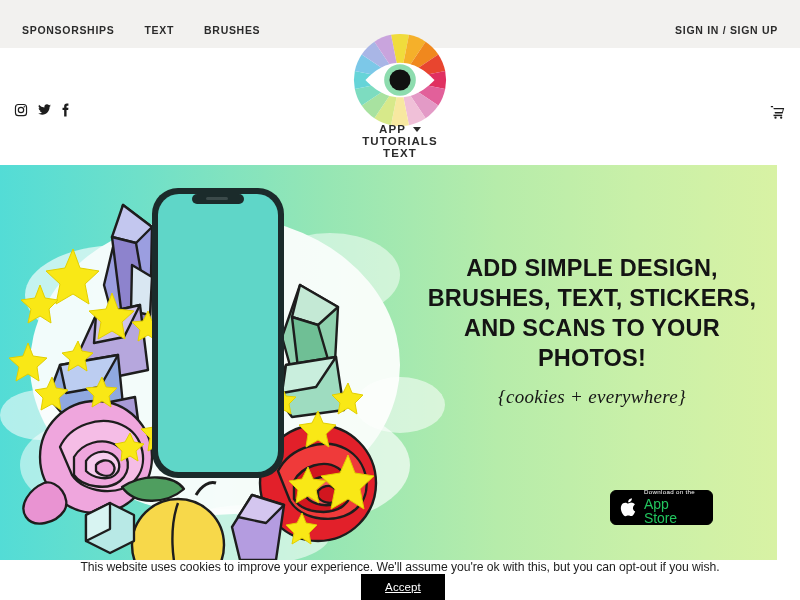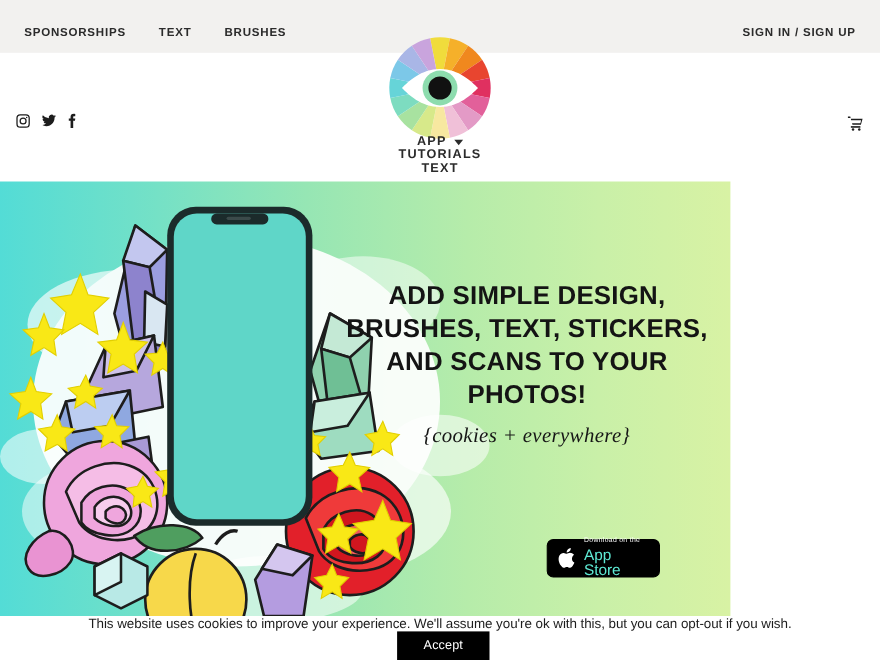--- a/index.html
+++ b/index.html
@@ -52,21 +52,21 @@
   }
   .nav-item{
     font-size:11.5px; font-weight:700; letter-spacing:1.1px;
     color:#2b2b2b; text-decoration:none; padding:0 33px;
     display:flex; align-items:center; gap:7px; cursor:pointer; white-space:nowrap;
   }
   .caret{ width:0;height:0;border-left:4px solid transparent;border-right:4px solid transparent;border-top:5px solid #2b2b2b; display:inline-block; }
 
   
   .hero{
-    position:absolute; top:165px; left:0; width:664px; height:395px;
+    position:absolute; top:165px; left:0; width:777px; height:395px;
     background:linear-gradient(90deg,#53dcd6 0%, #6fe0c9 18%, #96e6b4 42%, #b6ecaa 64%, #c9f0a8 82%, #d8f2a4 100%);
     overflow:hidden;
   }
   .hero-art{ position:absolute; left:0; top:0; width:470px; height:395px; }
   .hero-copy{
     position:absolute; right:20px; top:88px; width:330px; text-align:center;
   }
   .headline{
     font-size:23.5px; font-weight:800; letter-spacing:.2px;
     line-height:1.28; color:#141414; text-transform:uppercase;
@@ -76,34 +76,34 @@
     font-style:italic; font-size:19px; color:#161616; letter-spacing:.3px;
   }
   .appstore{
     position:absolute; right:64px; top:325px;
     width:103px; height:35px; background:#000; border-radius:6px;
     display:flex; align-items:center; gap:6px; padding:0 9px; cursor:pointer;
     border:1px solid #000;
   }
   .as-text{ line-height:1.05; }
   .as-small{ color:#fff; font-size:6.2px; letter-spacing:.3px; display:block; }
-  .as-big{ color:#5eead4; font-size:14px; font-weight:500; letter-spacing:-.1px; display:block; margin-top:1px; }
+  .as-big{ color:#22c55e; font-size:14px; font-weight:500; letter-spacing:-.1px; display:block; margin-top:1px; }
 
   
   .cookiebar{
     position:absolute; left:0; bottom:0; width:800px; height:40px;
     background:#ffffff; display:flex; align-items:center; padding:0 20px;
     z-index:20;
     flex-direction:column;
   }
   .cookietext{ font-size:12.2px; color:#1d1d1d; letter-spacing:-.05px; }
   .cookie-accept{
     margin-left:6px; background:#000; color:#fff; border:none;
     font-family:"Liberation Sans", sans-serif;
-    font-size:11.5px; padding:7px 24px; cursor:pointer; letter-spacing:.1px;
+    font-size:11.5px; padding:7px 24px; cursor:pointer; letter-spacing:.1px;text-decoration:underline;
   }
   .cookie-more{
     margin-left:12px; font-size:12px; color:#1d1d1d;
     text-decoration:underline; cursor:pointer;
   }
 </style>
 </head>
 <body>
 
 <div class="topbar">

